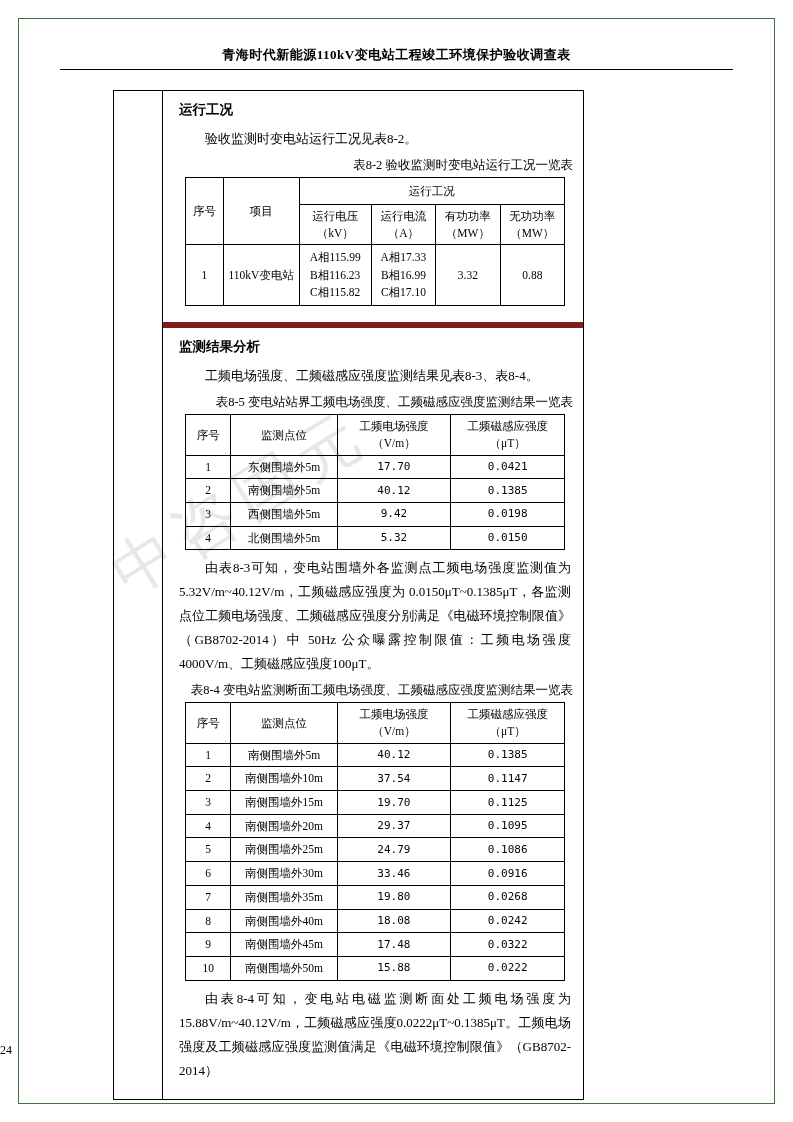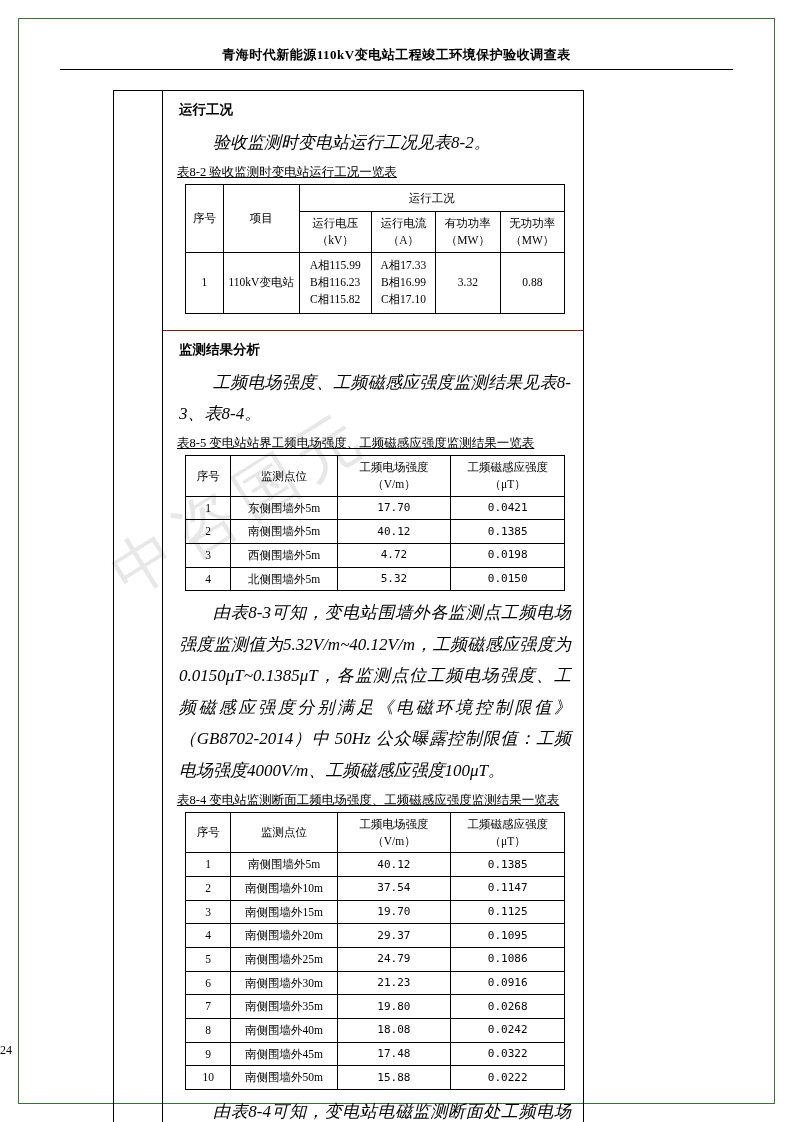--- a/index.html
+++ b/index.html
@@ -61,41 +61,39 @@
     border-left: 1px solid #000;
     margin-left: 48px;
     padding: 0;
     box-sizing: border-box;
   }
   .sec {
     padding: 8px 10px 10px 14px;
     box-sizing: border-box;
   }
   .sec + .sec {
-    border-top: 1px solid #7f1d1d;
+    border-top: 6px solid #7f1d1d;
   }
   .sec-title {
     font-weight: bold;
     font-size: 13.5px;
     font-family: "Liberation Serif", serif;
     margin: 2px 0 8px 2px;
   }
   .para {
-    font-size: 17px;
+    font-size: 13px;
     line-height: 1.85;
     text-indent: 2em;
     margin: 4px 2px 6px 2px;
     text-align: justify;
-    font-style: italic;
   }
   .tbl-cap {
-    text-align: left;
+    text-align: right;
     font-size: 12.5px;
     margin: 6px 0 3px 0;
-    text-decoration: underline;
   }
   table.dt {
     border-collapse: collapse;
     width: 96%;
     margin: 0 auto 6px auto;
     font-size: 11.5px;
     font-family: "Liberation Serif", serif;
   }
   table.dt th, table.dt td {
     border: 1px solid #000;
@@ -210,21 +208,21 @@
           </tr>
           <tr>
             <td>2</td>
             <td>南侧围墙外5m</td>
             <td class="num">40.12</td>
             <td class="num">0.1385</td>
           </tr>
           <tr>
             <td>3</td>
             <td>西侧围墙外5m</td>
-            <td class="num">4.72</td>
+            <td class="num">9.42</td>
             <td class="num">0.0198</td>
           </tr>
           <tr>
             <td>4</td>
             <td>北侧围墙外5m</td>
             <td class="num">5.32</td>
             <td class="num">0.0150</td>
           </tr>
         </tbody>
           </table>
@@ -266,21 +264,21 @@
           </tr>
           <tr>
             <td>5</td>
             <td>南侧围墙外25m</td>
             <td class="num">24.79</td>
             <td class="num">0.1086</td>
           </tr>
           <tr>
             <td>6</td>
             <td>南侧围墙外30m</td>
-            <td class="num">21.23</td>
+            <td class="num">33.46</td>
             <td class="num">0.0916</td>
           </tr>
           <tr>
             <td>7</td>
             <td>南侧围墙外35m</td>
             <td class="num">19.80</td>
             <td class="num">0.0268</td>
           </tr>
           <tr>
             <td>8</td>

